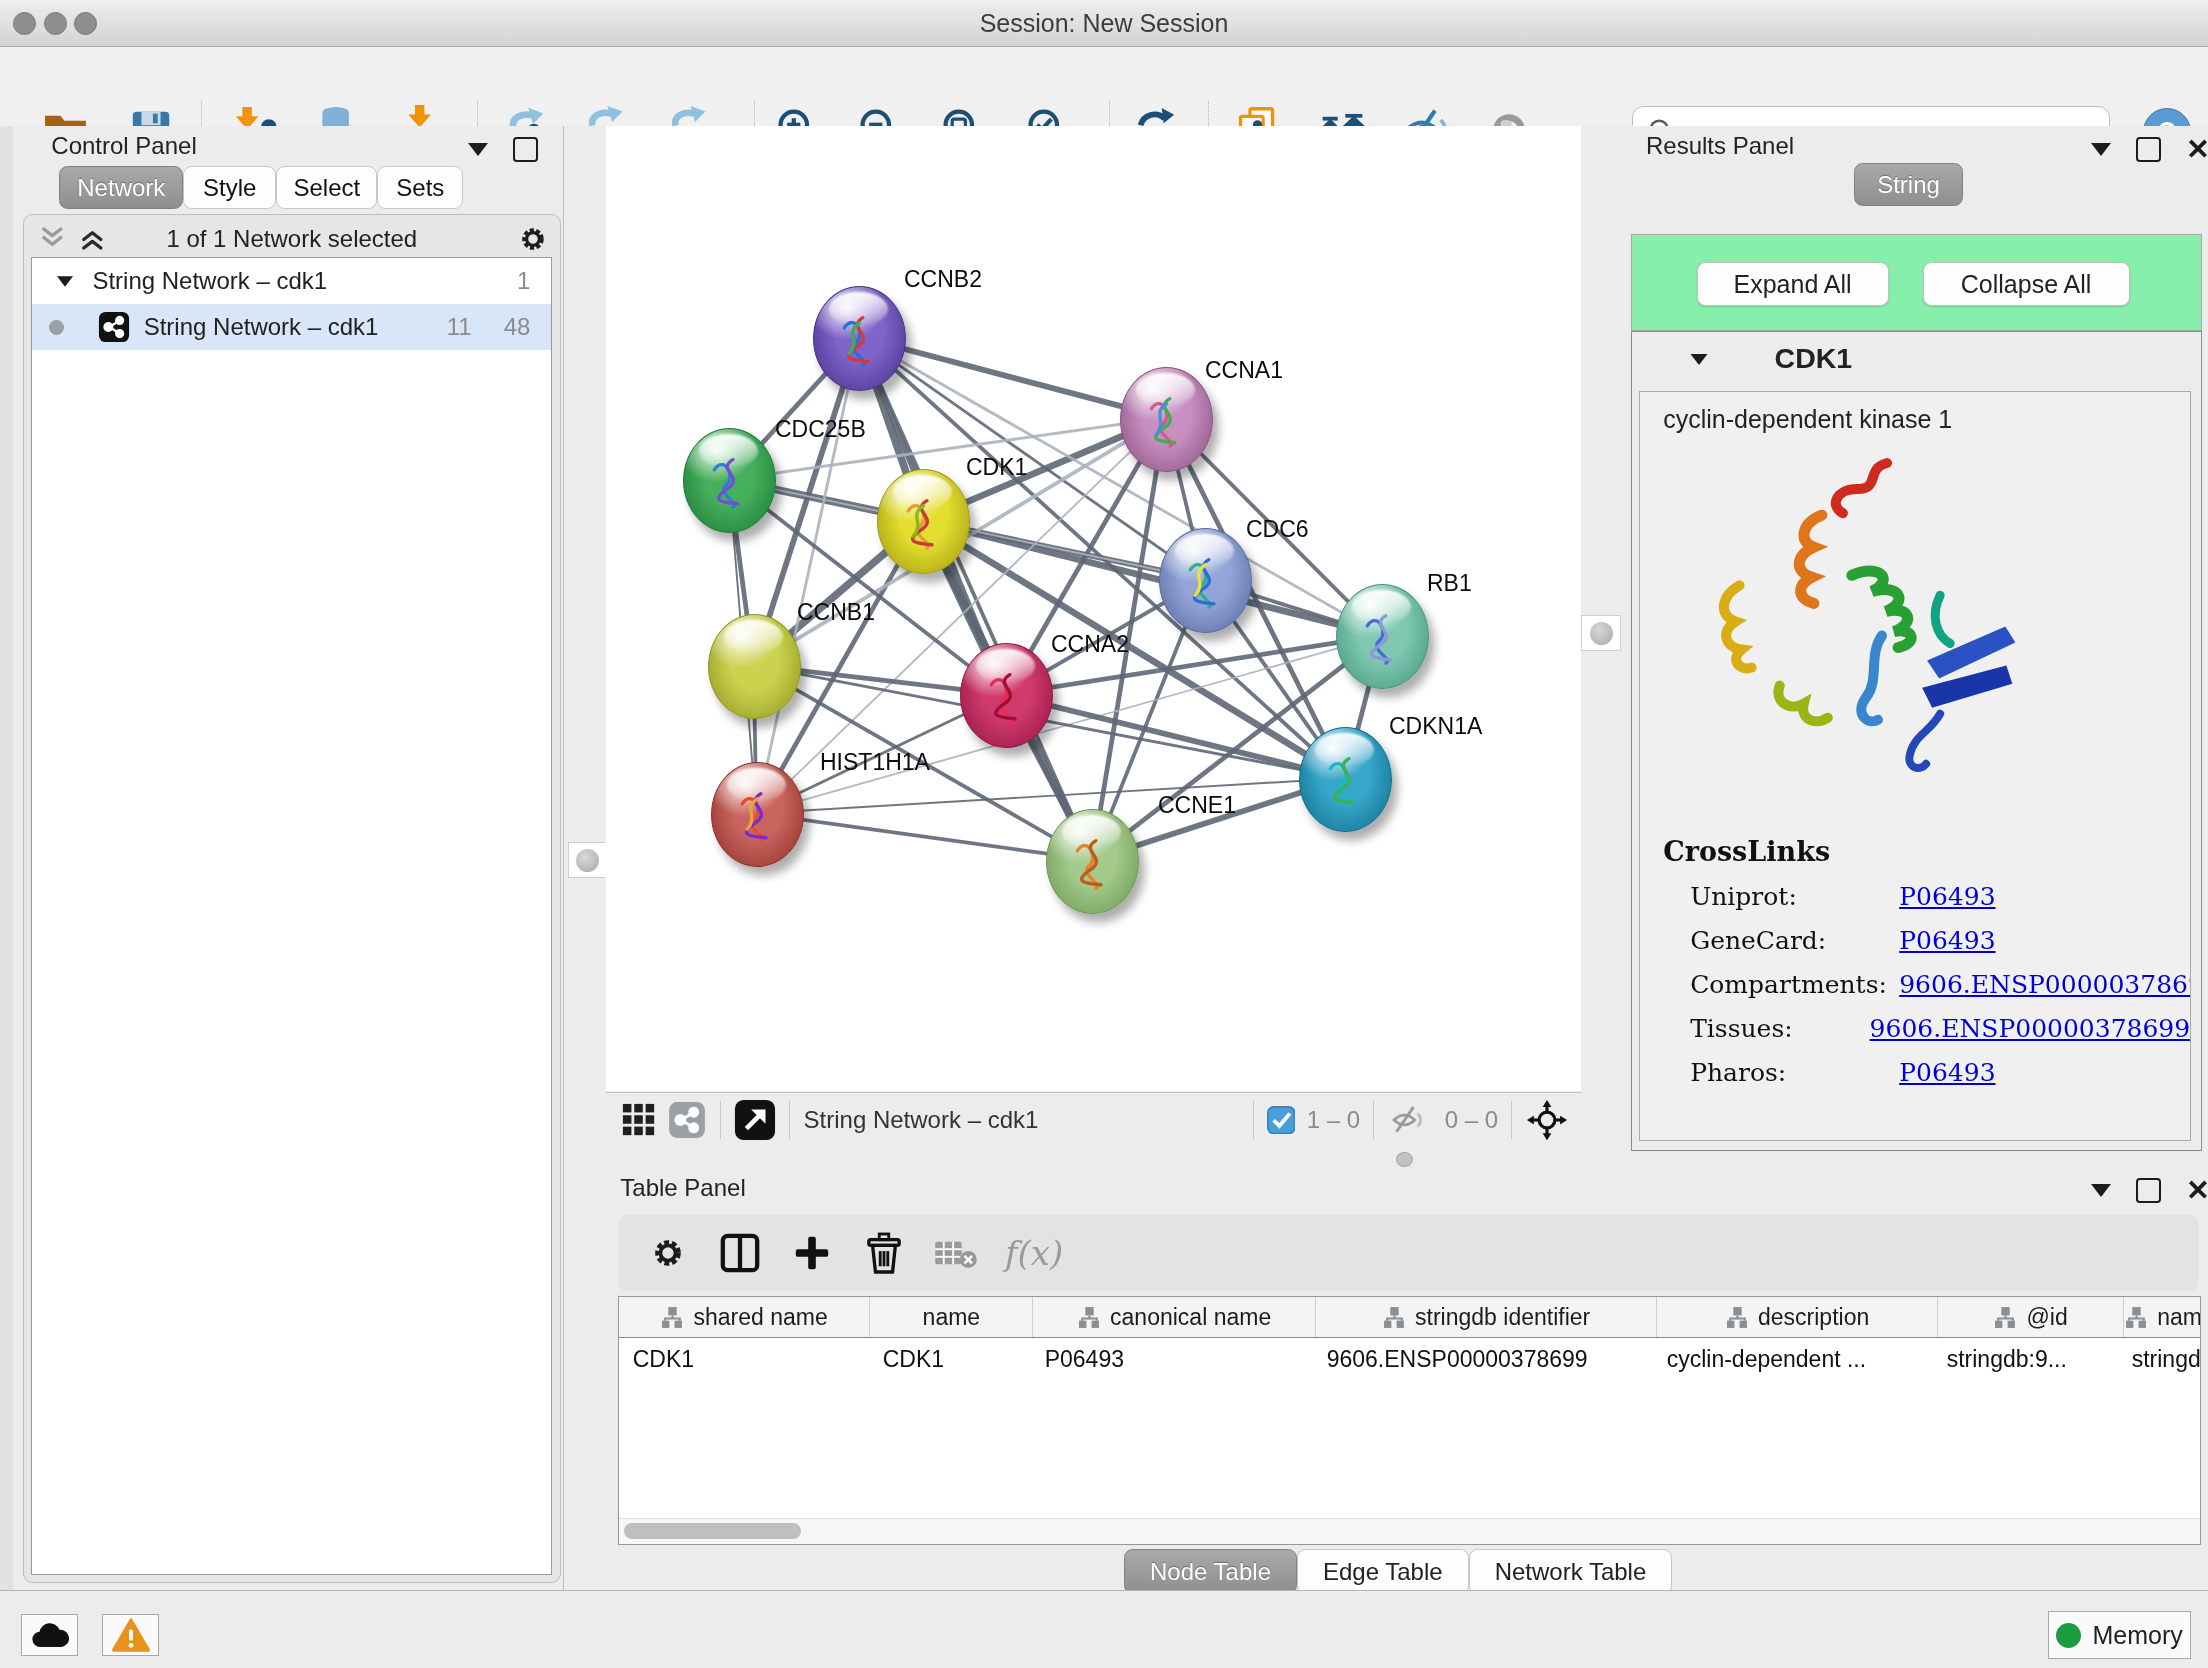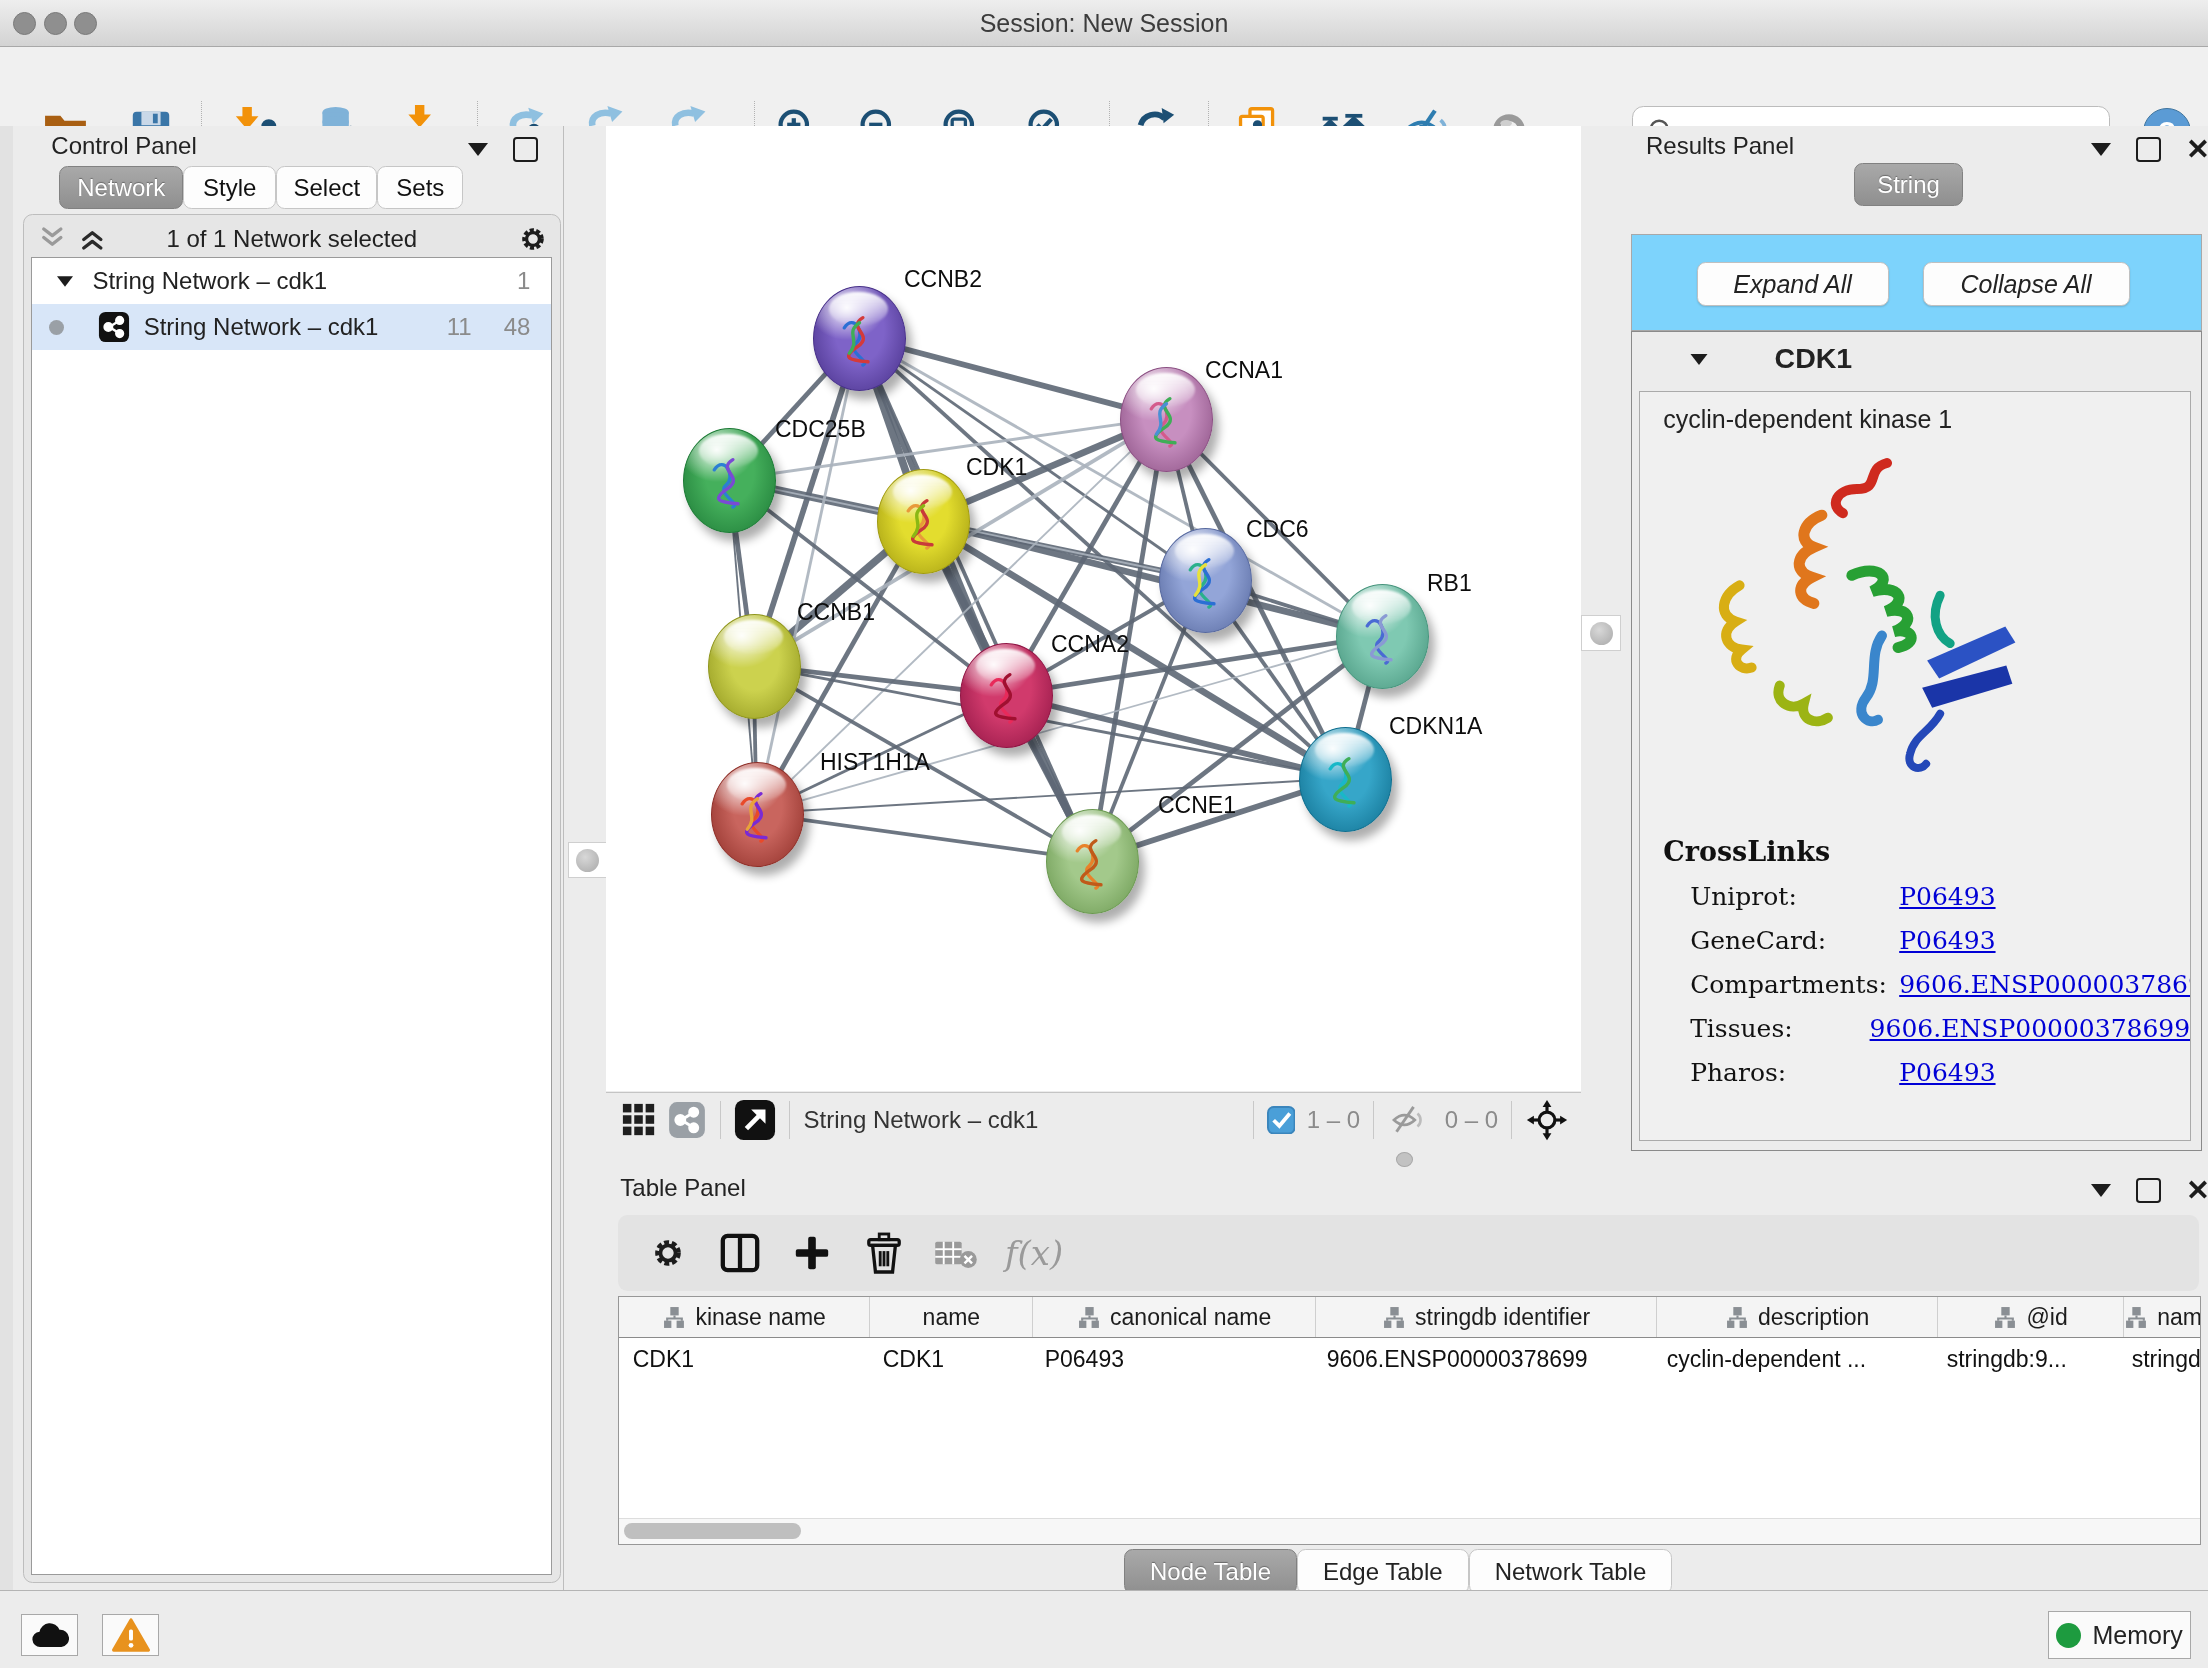--- a/index.html
+++ b/index.html
@@ -67,22 +67,22 @@
     border-top:1.9px solid #c4c4c4;border-bottom:1px solid #c4c4c4;display:flex;align-items:center;}
   .nf-sep{width:0;height:38px;border-left:1px solid #c8c8c8;margin:0 13.3px;}
   .nf-text{font-size:24px;color:#333;}
   .nf-gray{font-size:24px;color:#8b8b8b;}
   .hsplit{left:606px;top:1146px;width:1603px;height:24px;background:#ececec;}
   .hsplit i{position:absolute;left:790px;top:5.7px;width:15px;height:13.3px;border-radius:50%;
     background:#c2c2c2;border:1px solid #a8a8a8;}
 
   
   .results-panel{left:1623px;top:126px;width:586px;height:1043px;background:#ececec;}
-  .rp-box1{position:absolute;left:7.6px;top:108px;width:569px;height:95px;background:#7dd3fc;
-    border:1.9px solid #a8a8a8;font-style:italic;}
+  .rp-box1{position:absolute;left:7.6px;top:108px;width:569px;height:95px;background:#86efac;
+    border:1.9px solid #a8a8a8;}
   .rp-btn{position:absolute;top:27px;height:42px;background:#fdfdfd;border:1px solid #c0c0c0;
     border-radius:8.6px;font-size:25px;display:flex;align-items:center;justify-content:center;
     box-shadow:0 1px 1.9px rgba(0,0,0,.15);}
   .rp-box2{position:absolute;left:7.6px;top:205px;width:569px;height:818px;background:#ececec;
     border:1.9px solid #8a8a8a;}
   .rp-inner{position:absolute;left:7.6px;top:59px;width:550px;height:748px;background:#f0f0f0;
     border:1px solid #aaaaaa;overflow:hidden;}
   .crosslinks{font-family:"DejaVu Serif", serif;font-size:25px;color:#111;}
   .crosslinks a{color:#0000d6;text-decoration:underline;}
   .cl-row{display:flex;margin:15px 0 0 27px;gap:30px;}
@@ -716,21 +716,21 @@
             <svg viewBox="0 0 22 22" width="23" height="23">
               <g fill="#8a8f94">
                 <rect x="7" y="1" width="8" height="8"></rect>
                 <rect x="1" y="14" width="7" height="7"></rect>
                 <rect x="13" y="14" width="7" height="7"></rect>
               </g>
               <g stroke="#8a8f94" stroke-width="2" fill="none">
                 <path d="M11 9v3M4 14v-2h14v2"></path>
               </g>
             </svg>
-            <span>kinase name</span>
+            <span>shared name</span>
           </div>
           <div class="th" style="width: 162px;">
             <span>name</span>
           </div>
           <div class="th" style="width: 282px;">
             <svg viewBox="0 0 22 22" width="23" height="23">
               <g fill="#8a8f94">
                 <rect x="7" y="1" width="8" height="8"></rect>
                 <rect x="1" y="14" width="7" height="7"></rect>
                 <rect x="13" y="14" width="7" height="7"></rect>

